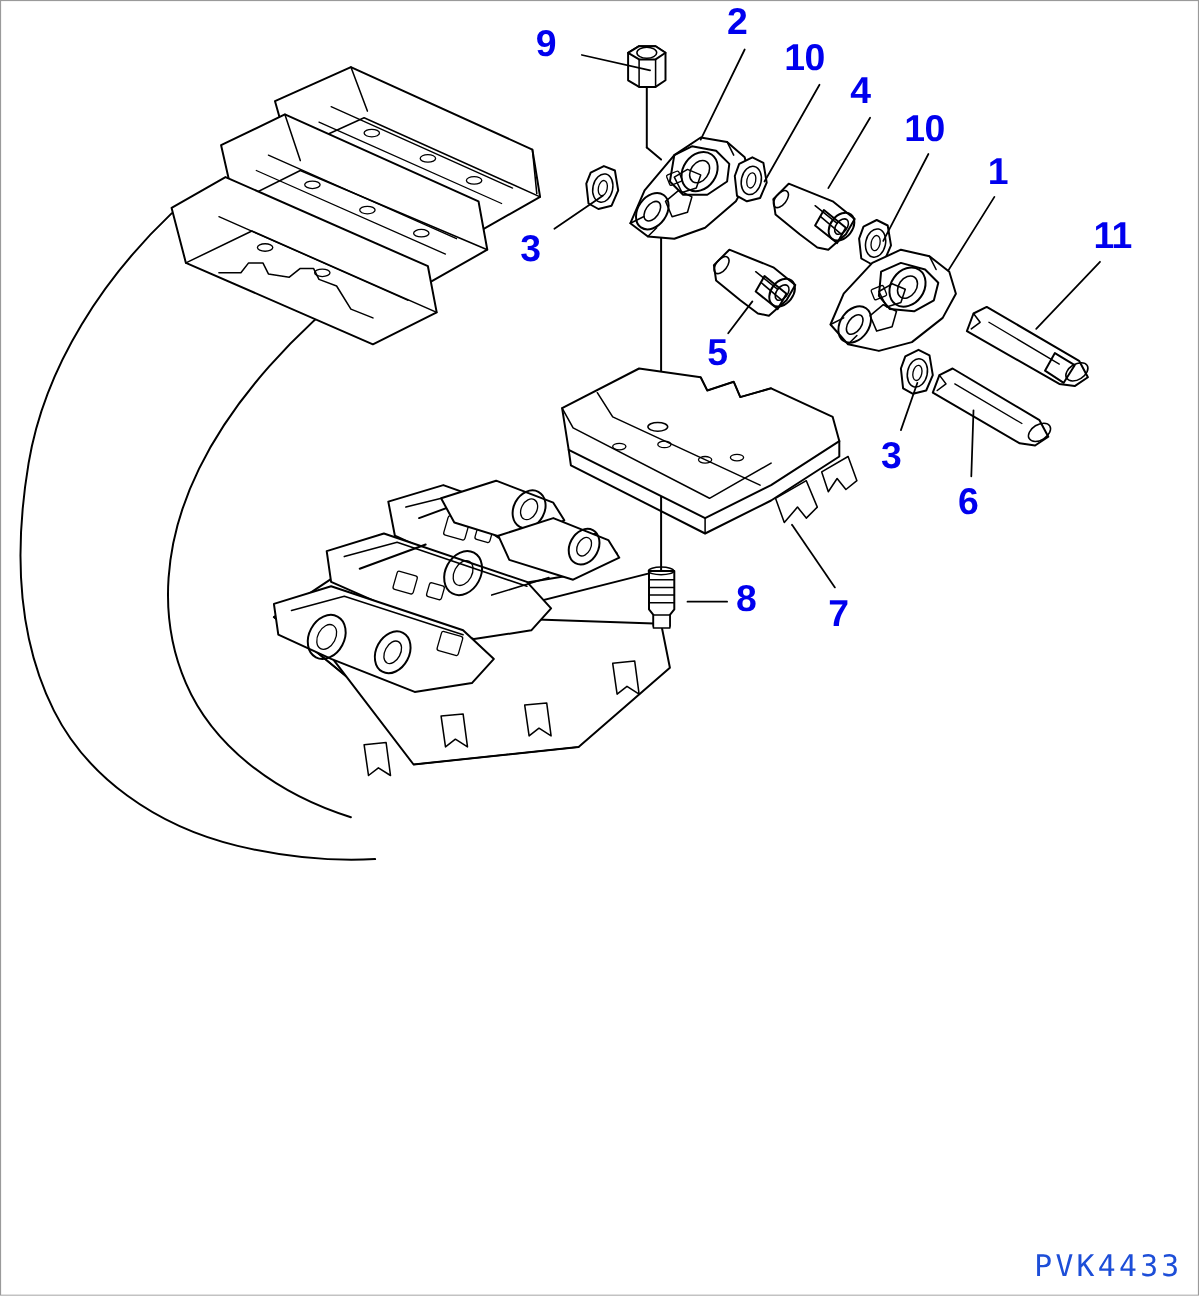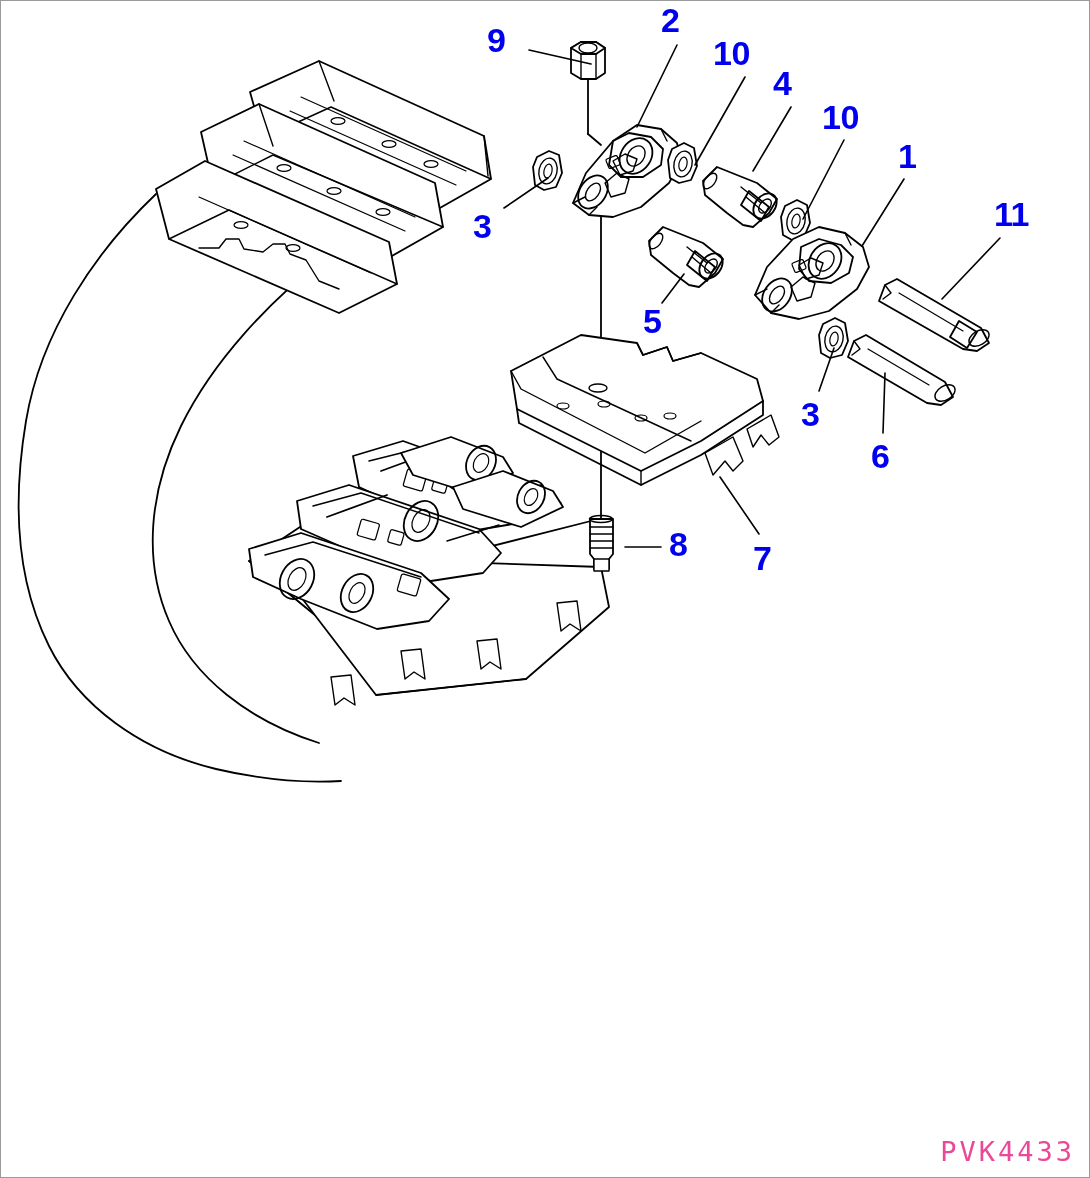--- a/index.html
+++ b/index.html
@@ -32,21 +32,21 @@
     font-size: 34px;
     line-height: 34px;
     letter-spacing: -0.5px;
     user-select: none;
     white-space: nowrap;
   }
   #drawing-code {
     position: absolute;
     right: 14px;
     bottom: 10px;
-    color: #ec4899;
+    color: #1d4ed8;
     font-family: "DejaVu Sans Mono", monospace;
     font-size: 27px;
     letter-spacing: 3px;
     white-space: nowrap;
   }
 </style>
 </head>
 <body>
 
 <div id="page">

